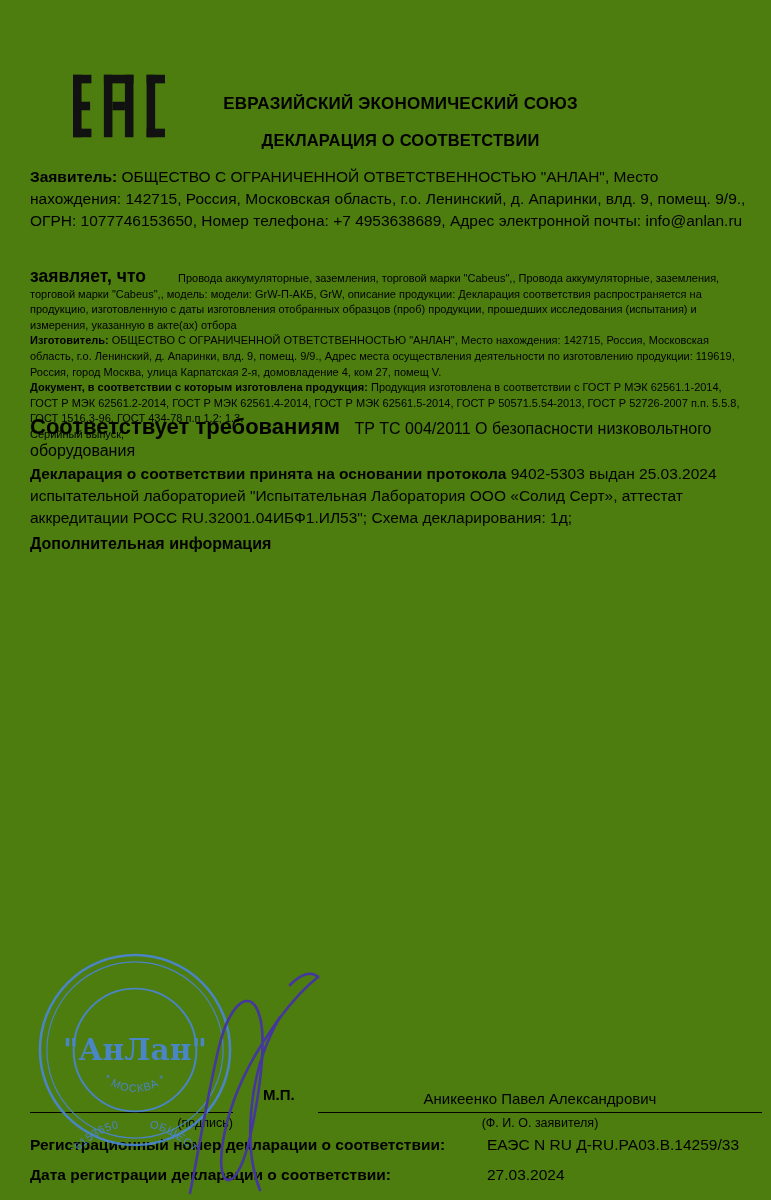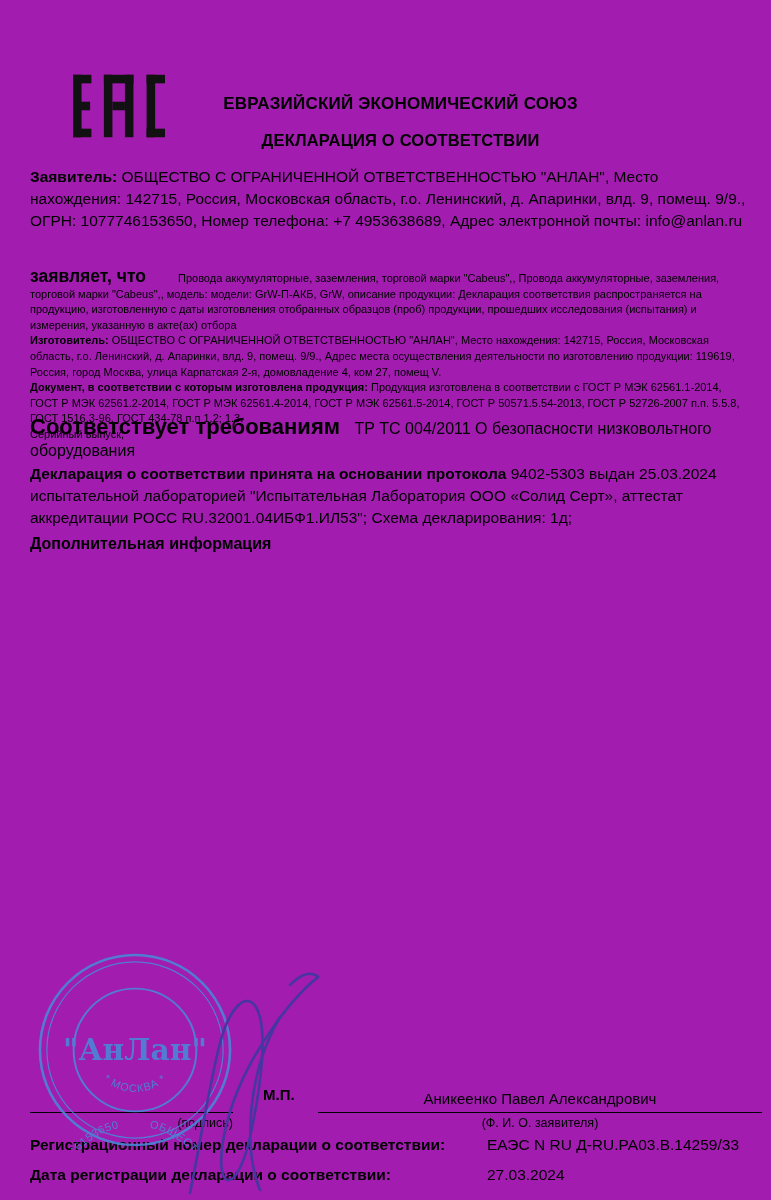--- a/index.html
+++ b/index.html
@@ -1,20 +1,20 @@
 <!DOCTYPE html>
 <html><head>
 <meta charset="utf-8">
 <style>
   * { margin:0; padding:0; box-sizing:border-box; }
   html,body { background:#e8e8e8; }
   body { font-family:"Liberation Sans", sans-serif; }
   .page {
     position:relative; width:771px; height:1200px;
-    background:#a21caf; margin:0 auto; overflow:hidden;
+    background:#4d7c0f; margin:0 auto; overflow:hidden;
     color:#000;
   }
   
   .eac-logo { position:absolute; left:73px; top:74px; width:92px; height:64px; }
   .titles { position:absolute; left:30px; right:0; top:94px; text-align:center; }
   .title-union { font-size:17px; font-weight:bold; letter-spacing:0.2px; }
   .title-doc { font-size:16.5px; font-weight:bold; margin-top:17px; letter-spacing:0.2px; }
 
   
   .para { position:absolute; left:30px; width:716px; font-size:15.5px; line-height:22px; }

